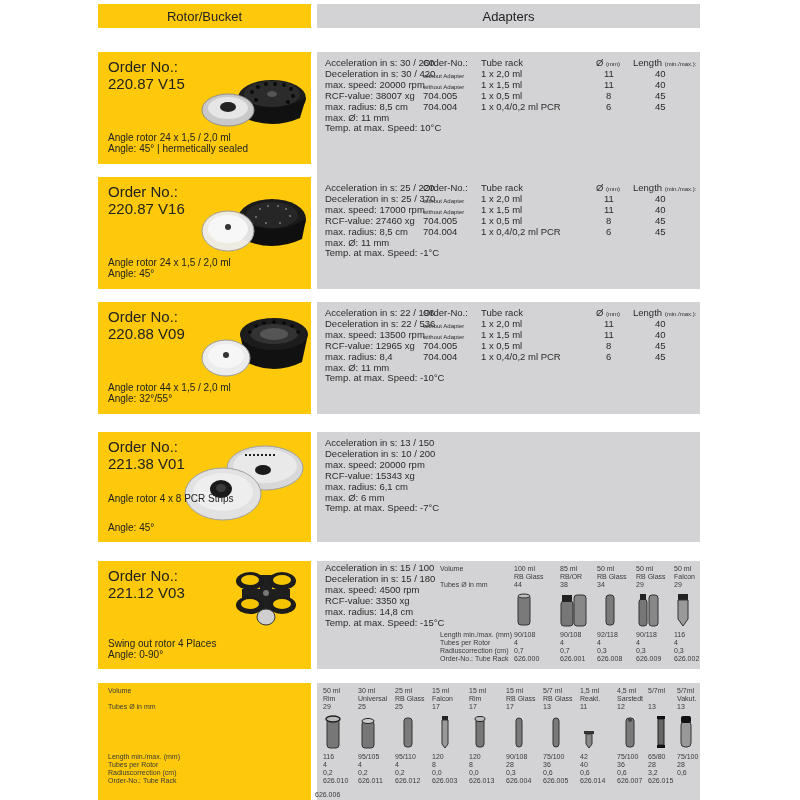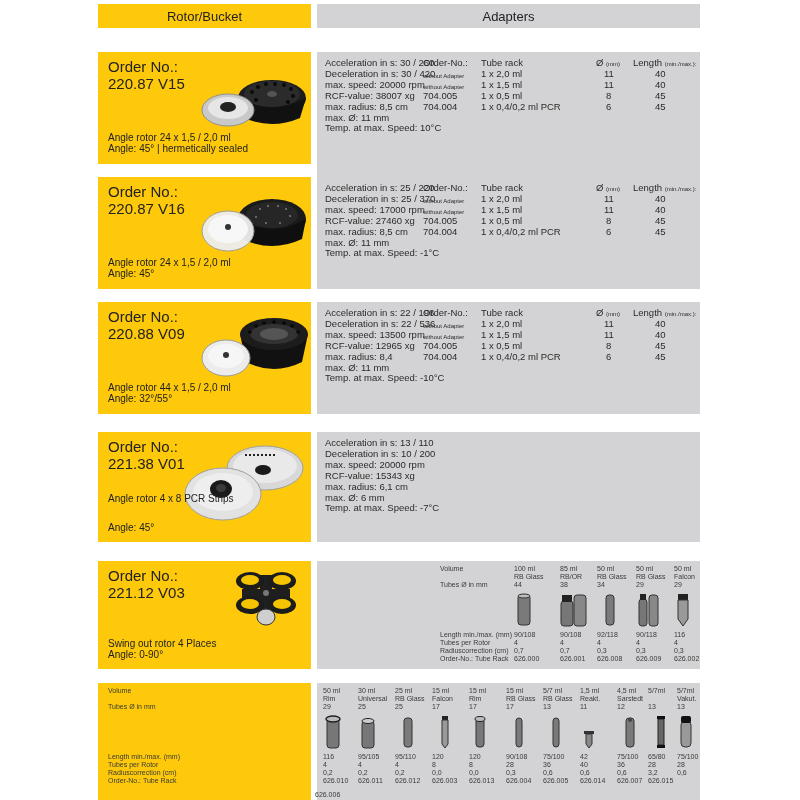--- a/index.html
+++ b/index.html
@@ -230,21 +230,21 @@
     <ellipse cx="40" cy="52" rx="38" ry="26" fill="#e2e2e2" stroke="#9f9f9f"></ellipse>
     <ellipse cx="40" cy="50" rx="30" ry="19" fill="#eeeeee"></ellipse>
     <ellipse cx="38" cy="47" rx="11" ry="9" fill="#1a1a1a"></ellipse>
     <ellipse cx="38" cy="46" rx="5" ry="4" fill="#3c3c3c"></ellipse>
   </svg>
   <div class="rdesc" style="top:61px">Angle rotor 4 x 8 PCR Strips</div>
   <div class="rdesc" style="top:90px">Angle: 45°</div>
 </div>
 <div class="gpanel" style="top:432px;height:110px;">
   <div class="specs">
-    <div>Acceleration in s: 13 / 110</div>
+    <div>Acceleration in s: 13 / 150</div>
     <div>Deceleration in s: 10 / 200</div>
     <div>max. speed: 20000 rpm</div>
     <div>RCF-value: 15343 xg</div>
     <div>max. radius: 6,1 cm</div>
     <div>max. Ø: 6 mm</div>
     <div>Temp. at max. Speed: -7°C</div>
   </div>
 </div>
 
 <div class="ypanel" style="top:561px;height:108px;">
@@ -261,20 +261,28 @@
       <ellipse cx="20" cy="37" rx="9" ry="5" fill="#f5c300"></ellipse>
     <ellipse cx="52" cy="38" rx="14" ry="9" fill="#1c1c1c"></ellipse>
       <ellipse cx="52" cy="37" rx="9" ry="5" fill="#f5c300"></ellipse>
     <ellipse cx="36" cy="50" rx="9" ry="8" fill="#cfcfcf" stroke="#333"></ellipse>
     <circle cx="36" cy="26" r="3" fill="#777"></circle>
   </svg>
   <div class="rdesc" style="top:77px">Swing out rotor 4 Places</div>
   <div class="rdesc" style="top:88px">Angle: 0-90°</div>
 </div>
 <div class="gpanel" style="top:561px;height:108px;">
+  <div class="specs" style="top:2px">
+    <div>Acceleration in s: 15 / 100</div>
+    <div>Deceleration in s: 15 / 180</div>
+    <div>max. speed: 4500 rpm</div>
+    <div>RCF-value: 3350 xg</div>
+    <div>max. radius: 14,8 cm</div>
+    <div>Temp. at max. Speed: -15°C</div>
+  </div>
   <div class="labelcol" style="left:123px;top:4px">
     <div>Volume</div>
     <div style="margin-top:8px">Tubes Ø in mm</div>
   </div>
   <div class="labelcol" style="left:123px;top:70px">
     <div>Length min./max. (mm)</div>
     <div>Tubes per Rotor</div>
     <div>Radiuscorrection (cm)</div>
     <div>Order-No.: Tube Rack</div>
   </div>

